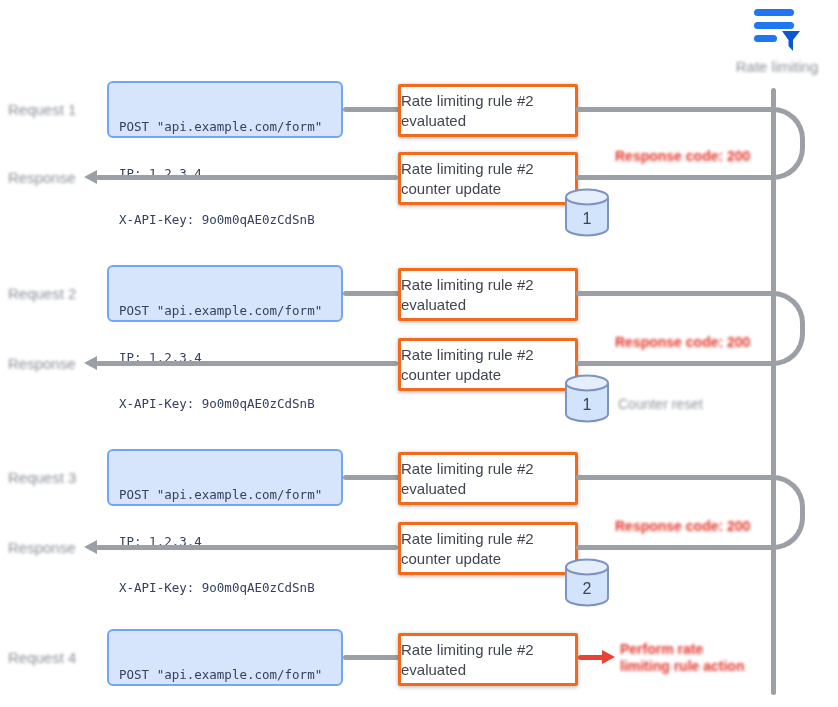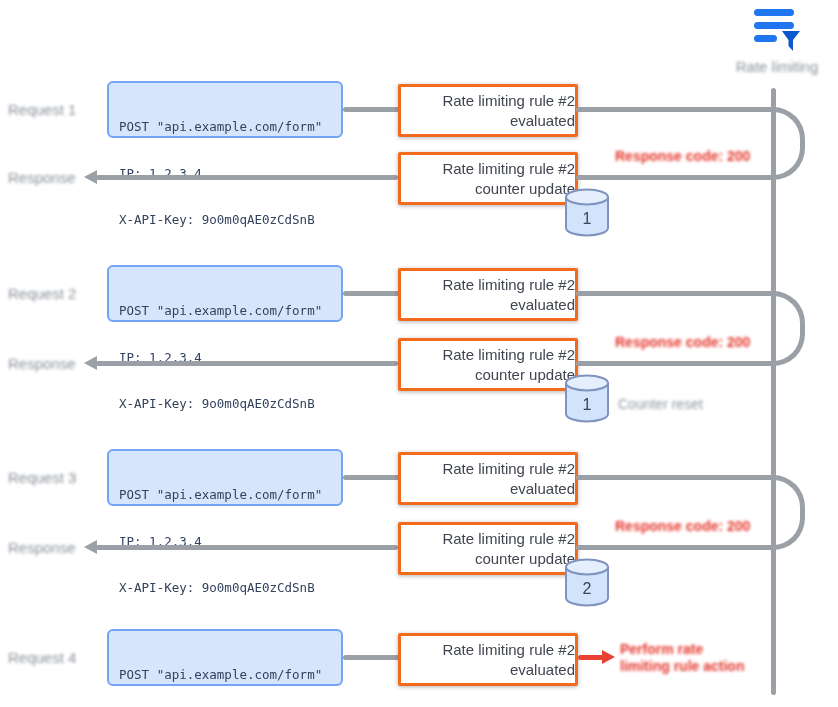--- a/index.html
+++ b/index.html
@@ -14,21 +14,21 @@
          border-radius:0 38px 38px 0; }
 
   .req-card { position:absolute; width:236px; height:57px; background:#d7e5fc;
               border:2px solid #74a4f4; border-radius:6px; padding:5px 10px 0;
               font-family:"DejaVu Sans Mono", monospace; font-size:12.5px; line-height:15.5px;
               color:#33415f; white-space:pre; }
 
   .rule-card { position:absolute; width:180px; height:53px; background:#ffffff;
                border:3px solid #f26b1d; border-radius:2px;
                box-shadow:0 1px 4px rgba(60,64,67,.4);
-               display:flex; flex-direction:column; justify-content:center; align-items:flex-end;
+               display:flex; flex-direction:column; justify-content:center; align-items:flex-start;
                text-align:center; font-size:15px; line-height:1.32; color:#40454f; }
 
   .side-label { position:absolute; left:8px; width:92px; font-size:15px; color:#8a9099; }
   .lifeline-label { position:absolute; width:130px; text-align:center; font-size:15px; color:#8a9099; }
 
   .note { position:absolute; font-size:14px; white-space:nowrap; }
   .note.red { color:#e5372c; font-weight:600; line-height:17px; }
   .note.gray { color:#8f959c; }
 
   .smudge { filter:blur(1.7px); }

